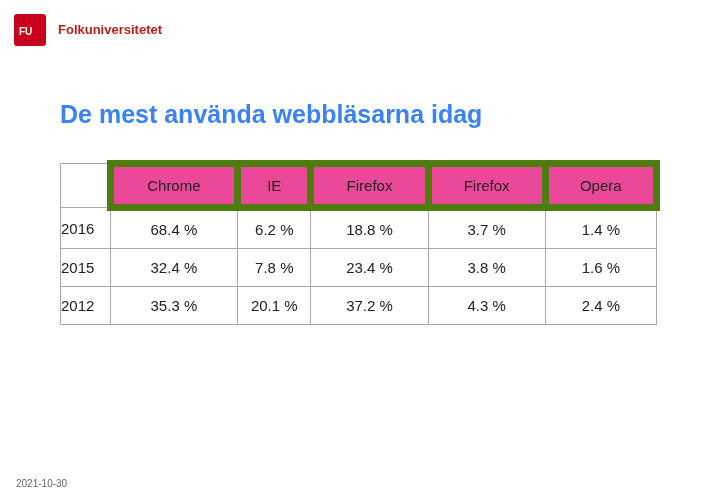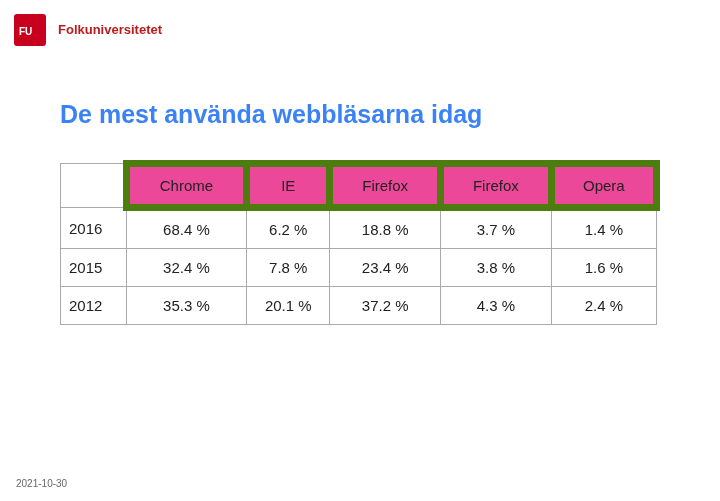--- a/index.html
+++ b/index.html
@@ -75,21 +75,21 @@
       color: #222;
     }
 
     thead tr th:first-child {
       border: 1px solid #aaa;
       background: #ffffff;
     }
 
     tbody tr td {
       border: 1px solid #aaa;
-      padding: 10px 8px;
+      padding: 10px 0;
       text-align: center;
       color: #222;
       background: #ffffff;
     }
 
     tbody tr td:first-child {
       text-align: left;
       font-weight: normal;
     }
 

